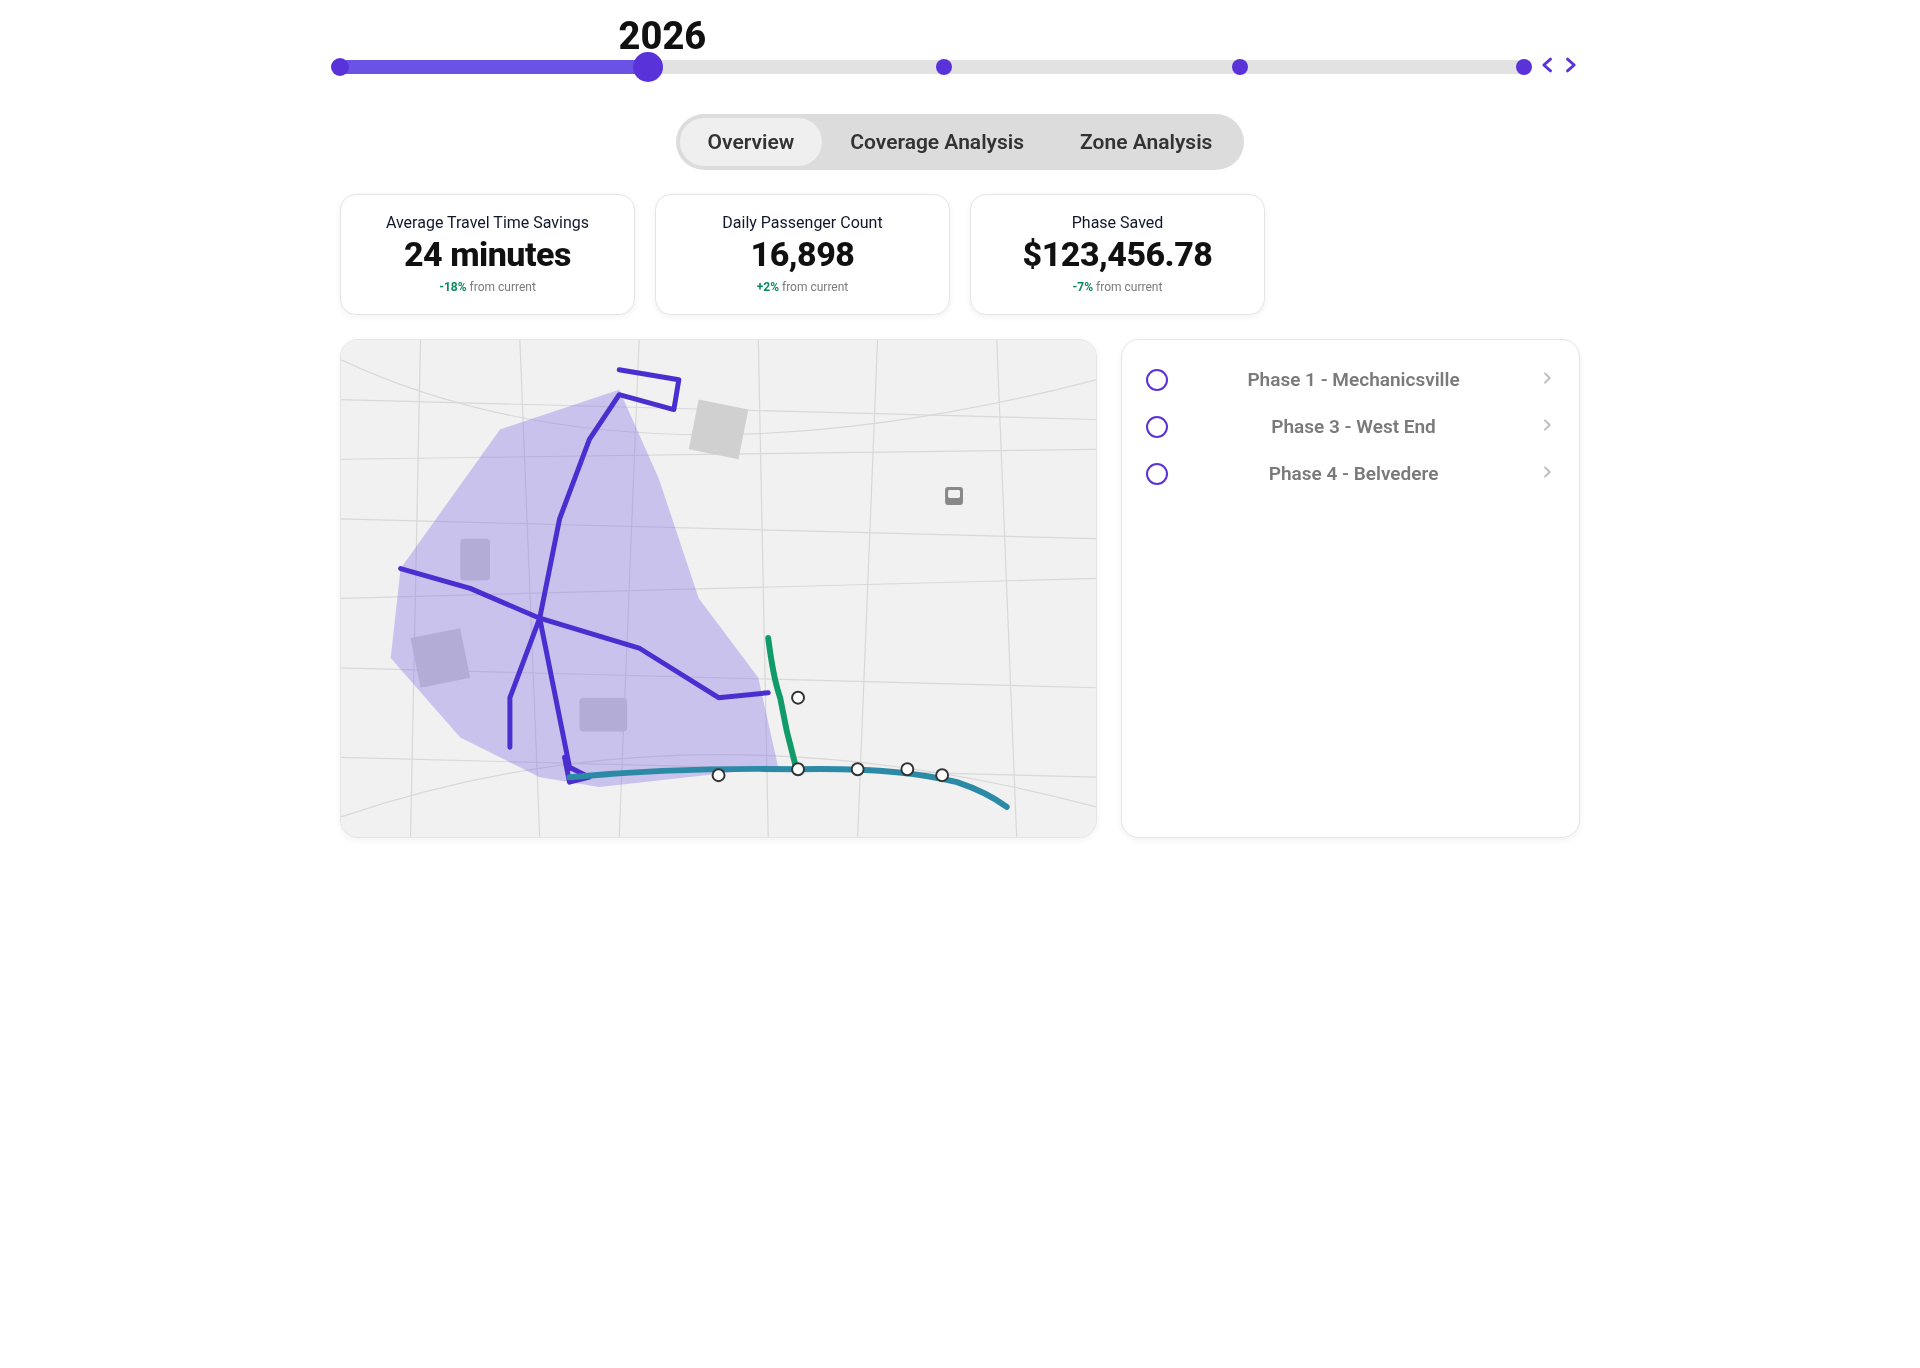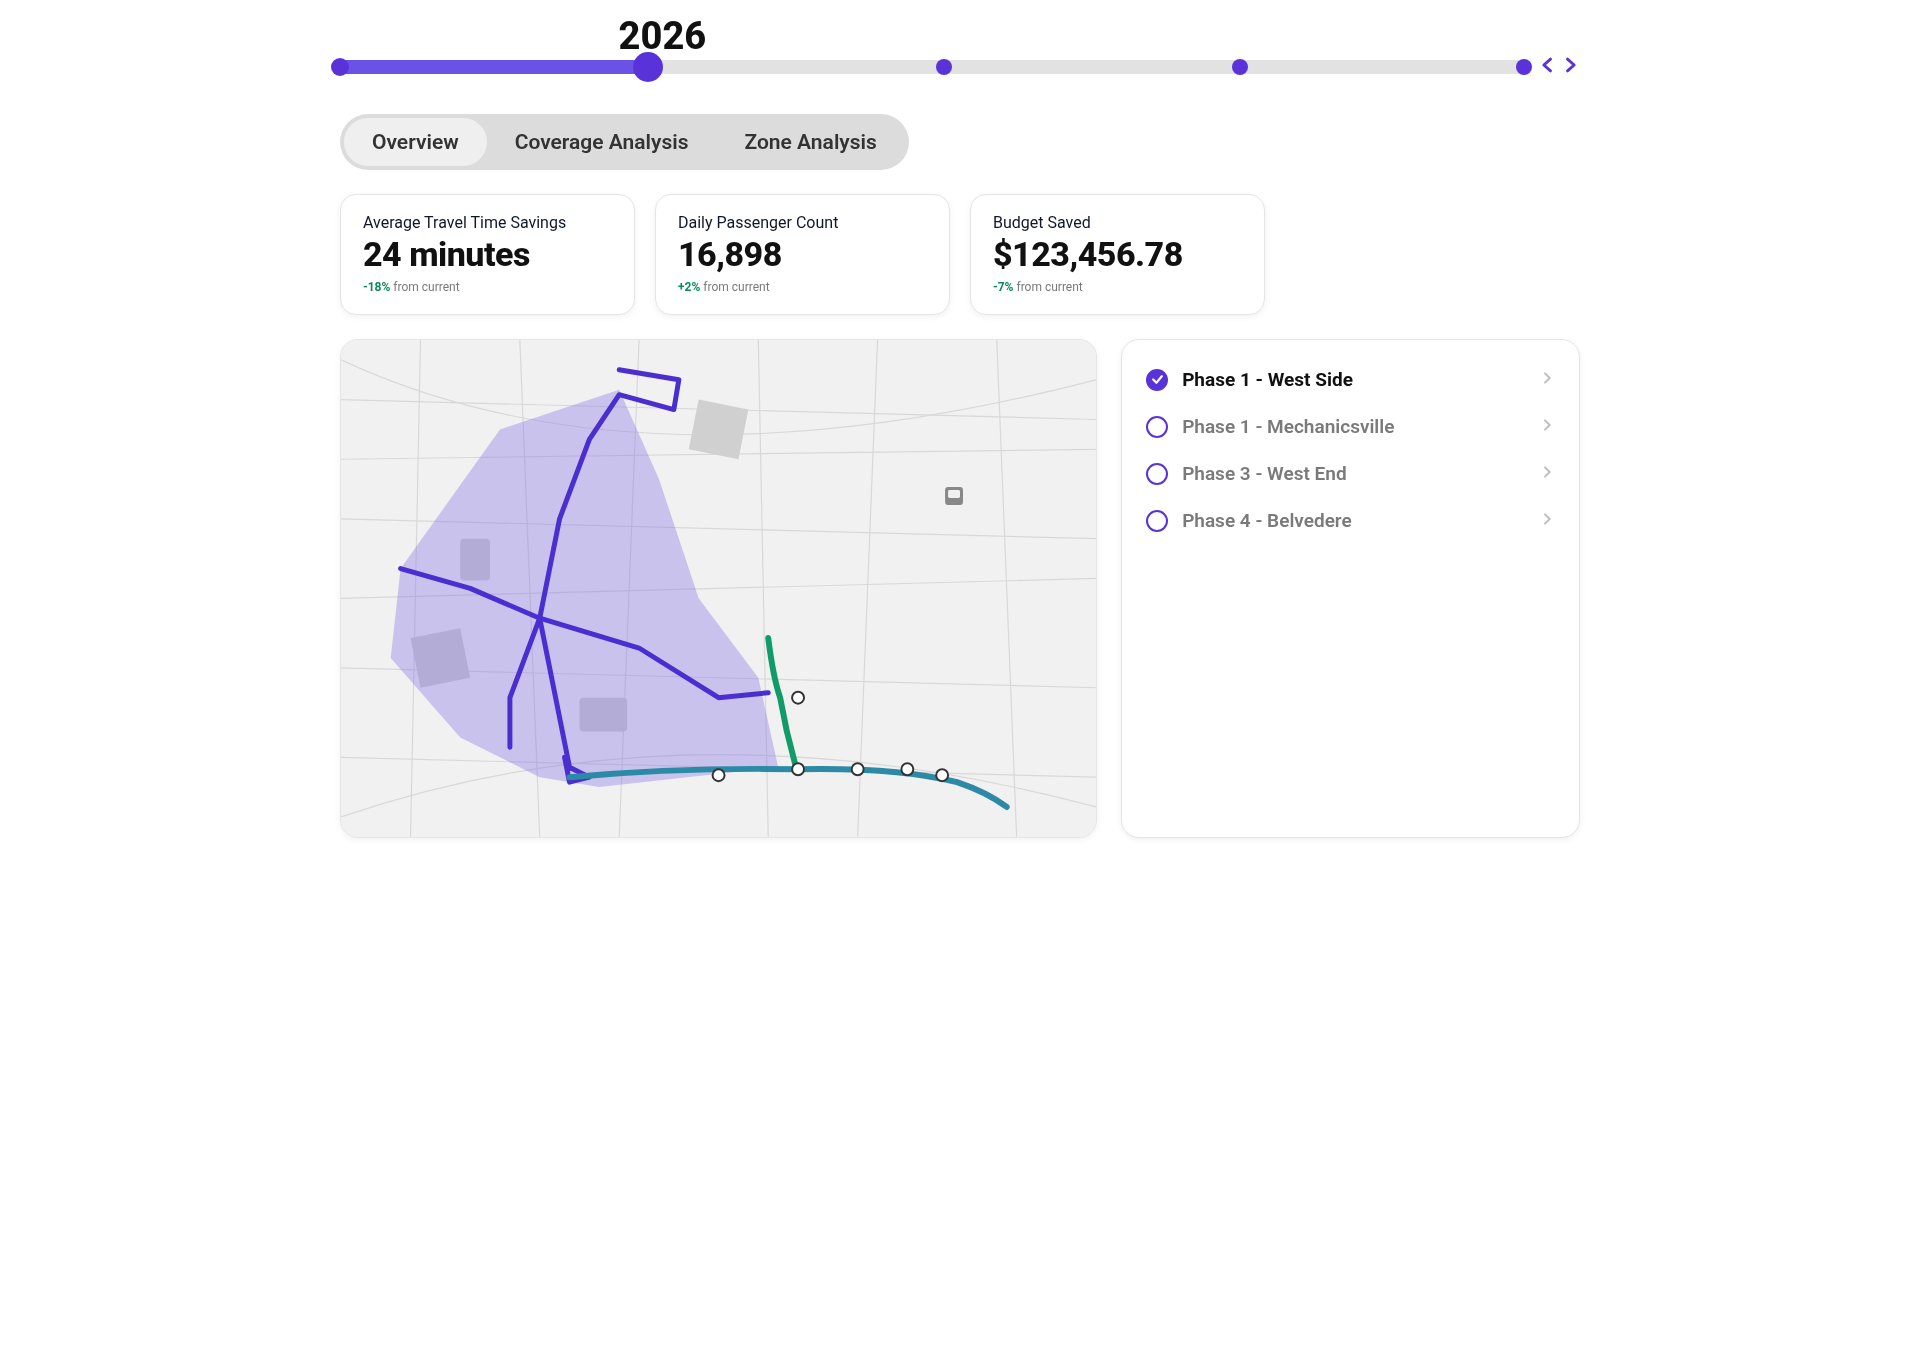--- a/index.html
+++ b/index.html
@@ -16,21 +16,21 @@
     --border: #e5e5e5;
   }
   * { box-sizing: border-box; }
   body {
     margin: 0;
     padding: 40px;
     font-family: -apple-system, BlinkMacSystemFont, "Segoe UI", Roboto, sans-serif;
     background: #fff;
     color: var(--text);
   }
-  .container { max-width: 1240px; margin: 17px auto; }
+  .container { max-width: 1240px; margin: 17px auto; text-align: center; }
 
   
   .timeline-wrap { position: relative; margin: 20px 0 40px; }
   .timeline-year {
     position: absolute;
     left: 26%;
     top: -46px;
     transform: translateX(-50%);
     font-size: 38px;
     font-weight: 800;
@@ -208,21 +208,21 @@
       <div class="card-label">Average Travel Time Savings</div>
       <div class="card-value">24 minutes</div>
       <div class="card-delta"><span class="pct">-18%</span><span> from current</span></div>
     </div>
     <div class="card">
       <div class="card-label">Daily Passenger Count</div>
       <div class="card-value">16,898</div>
       <div class="card-delta"><span class="pct">+2%</span><span> from current</span></div>
     </div>
     <div class="card">
-      <div class="card-label">Budget Saved</div>
+      <div class="card-label">Phase Saved</div>
       <div class="card-value">$123,456.78</div>
       <div class="card-delta"><span class="pct">-7%</span><span> from current</span></div>
     </div>
   </div>
 
   
   <div class="lower">
     <div class="map-card">
       <svg viewBox="0 0 760 500" preserveAspectRatio="xMidYMid slice">
 
@@ -273,33 +273,20 @@
         </g>
 
         <g transform="translate(608,148)">
           <rect x="0" y="0" width="18" height="18" rx="3" fill="#888"></rect>
           <rect x="3" y="3" width="12" height="8" rx="1.5" fill="#f1f1f1"></rect>
         </g>
       </svg>
     </div>
 
     <div class="phase-card">
-      <div class="phase-row active">
-        <span class="phase-icon filled">
-          <svg viewBox="0 0 24 24" fill="none" stroke="currentColor" stroke-width="4" stroke-linecap="round" stroke-linejoin="round">
-              <polyline points="4 12 10 18 20 6"></polyline>
-            </svg>
-        </span>
-        <span class="phase-label">Phase 1 - West Side</span>
-        <span class="phase-chevron">
-          <svg viewBox="0 0 24 24" fill="none" stroke="currentColor" stroke-width="3" stroke-linecap="round" stroke-linejoin="round">
-              <polyline points="9 5 16 12 9 19"></polyline>
-            </svg>
-        </span>
-      </div>
       <div class="phase-row">
         <span class="phase-icon"></span>
         <span class="phase-label">Phase 1 - Mechanicsville</span>
         <span class="phase-chevron">
           <svg viewBox="0 0 24 24" fill="none" stroke="currentColor" stroke-width="3" stroke-linecap="round" stroke-linejoin="round">
               <polyline points="9 5 16 12 9 19"></polyline>
             </svg>
         </span>
       </div>
       <div class="phase-row">

